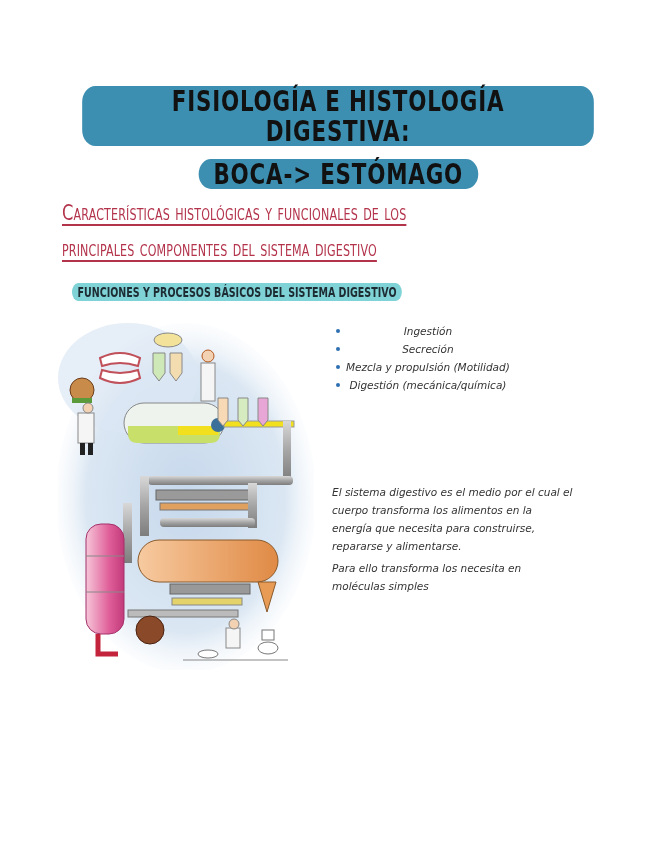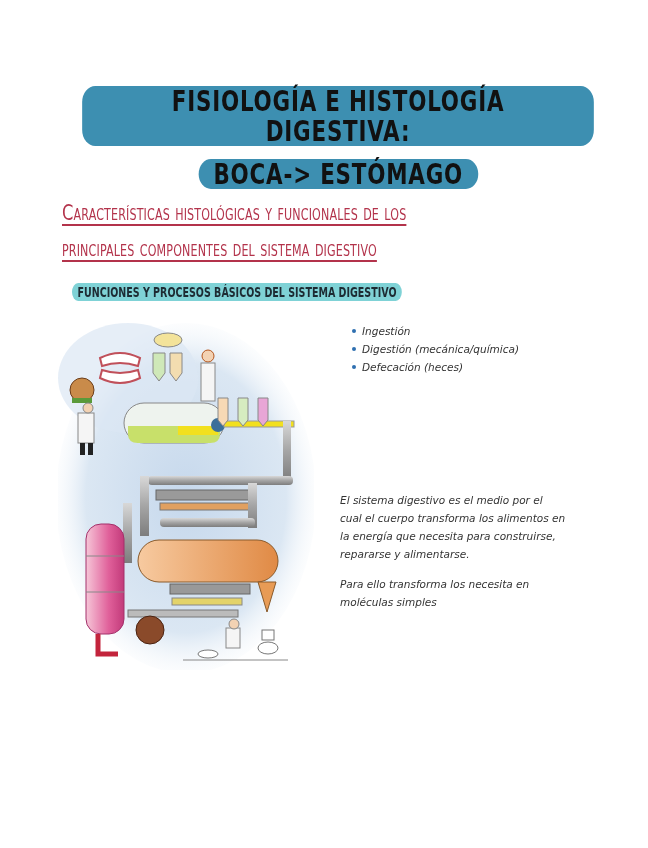--- a/index.html
+++ b/index.html
@@ -36,37 +36,37 @@
   .sub-head {
     position:absolute; left:72px; top:283px;
     background:#7fd2d6; border-radius:10px; padding:1px 8px;
     color:#1d2b33; font-size:14px; font-weight:700; line-height:16px;
     white-space:nowrap; transform:scaleX(0.68); transform-origin:left center;
     font-variant:small-caps;
   }
 
   .illustration { position:absolute; left:58px; top:318px; width:256px; height:352px; }
 
-  .bullets { position:absolute; left:352px; top:322px; list-style:none; }
+  .bullets { position:absolute; left:336px; top:322px; list-style:none;text-align:center; }
   .bullets li {
     position:relative; padding-left:10px; height:18px; line-height:18px;
     font-size:10.5px; color:#333; font-family:"DejaVu Sans", sans-serif;
     font-style:italic; white-space:nowrap;
   }
   .bullets li .dot {
     position:absolute; left:0; top:7px; width:4px; height:4px; border-radius:50%;
     background:#2f6fb0;
   }
 
   .para {
     position:absolute; left:328px; top:479px; width:250px;
     font-size:10.5px; line-height:18px; color:#333; font-style:italic;
     font-family:"DejaVu Sans", sans-serif;
   }
-  .para p { margin:12px; }
+  .para p { margin:4px; }
 </style>
 </head>
 <body>
 
 <div class="title-line" id="title-1">
   <span class="title-hl">FISIOLOGÍA E HISTOLOGÍA DIGESTIVA:</span>
 </div>
 <div class="title-line" id="title-2">
   <span class="title-hl">BOCA-&gt; ESTÓMAGO</span>
 </div>
@@ -157,20 +157,21 @@
     <circle cx="176" cy="306" r="5" fill="#f3d2b3" stroke="#888"></circle>
     <ellipse cx="210" cy="330" rx="10" ry="6" fill="#fff" stroke="#777"></ellipse>
     <rect x="204" y="312" width="12" height="10" fill="#fff" stroke="#777"></rect>
     <ellipse cx="150" cy="336" rx="10" ry="4" fill="#fff" stroke="#777"></ellipse>
     <line x1="125" y1="342" x2="230" y2="342" stroke="#888"></line>
   </svg>
 </div>
 
 <ul class="bullets">
   <li><span class="dot"></span><span>Ingestión</span></li>
+  <li><span class="dot"></span><span>Secreción</span></li>
+  <li><span class="dot"></span><span>Mezcla y propulsión (Motilidad)</span></li>
   <li><span class="dot"></span><span>Digestión (mecánica/química)</span></li>
-  <li><span class="dot"></span><span>Defecación (heces)</span></li>
 </ul>
 
 <div class="para">
   <p>El sistema digestivo es el medio por el cual el cuerpo transforma los alimentos en la energía que necesita para construirse, repararse y alimentarse.</p>
   <p>Para ello transforma los necesita en moléculas simples</p>
 </div>
 
 </body></html>

